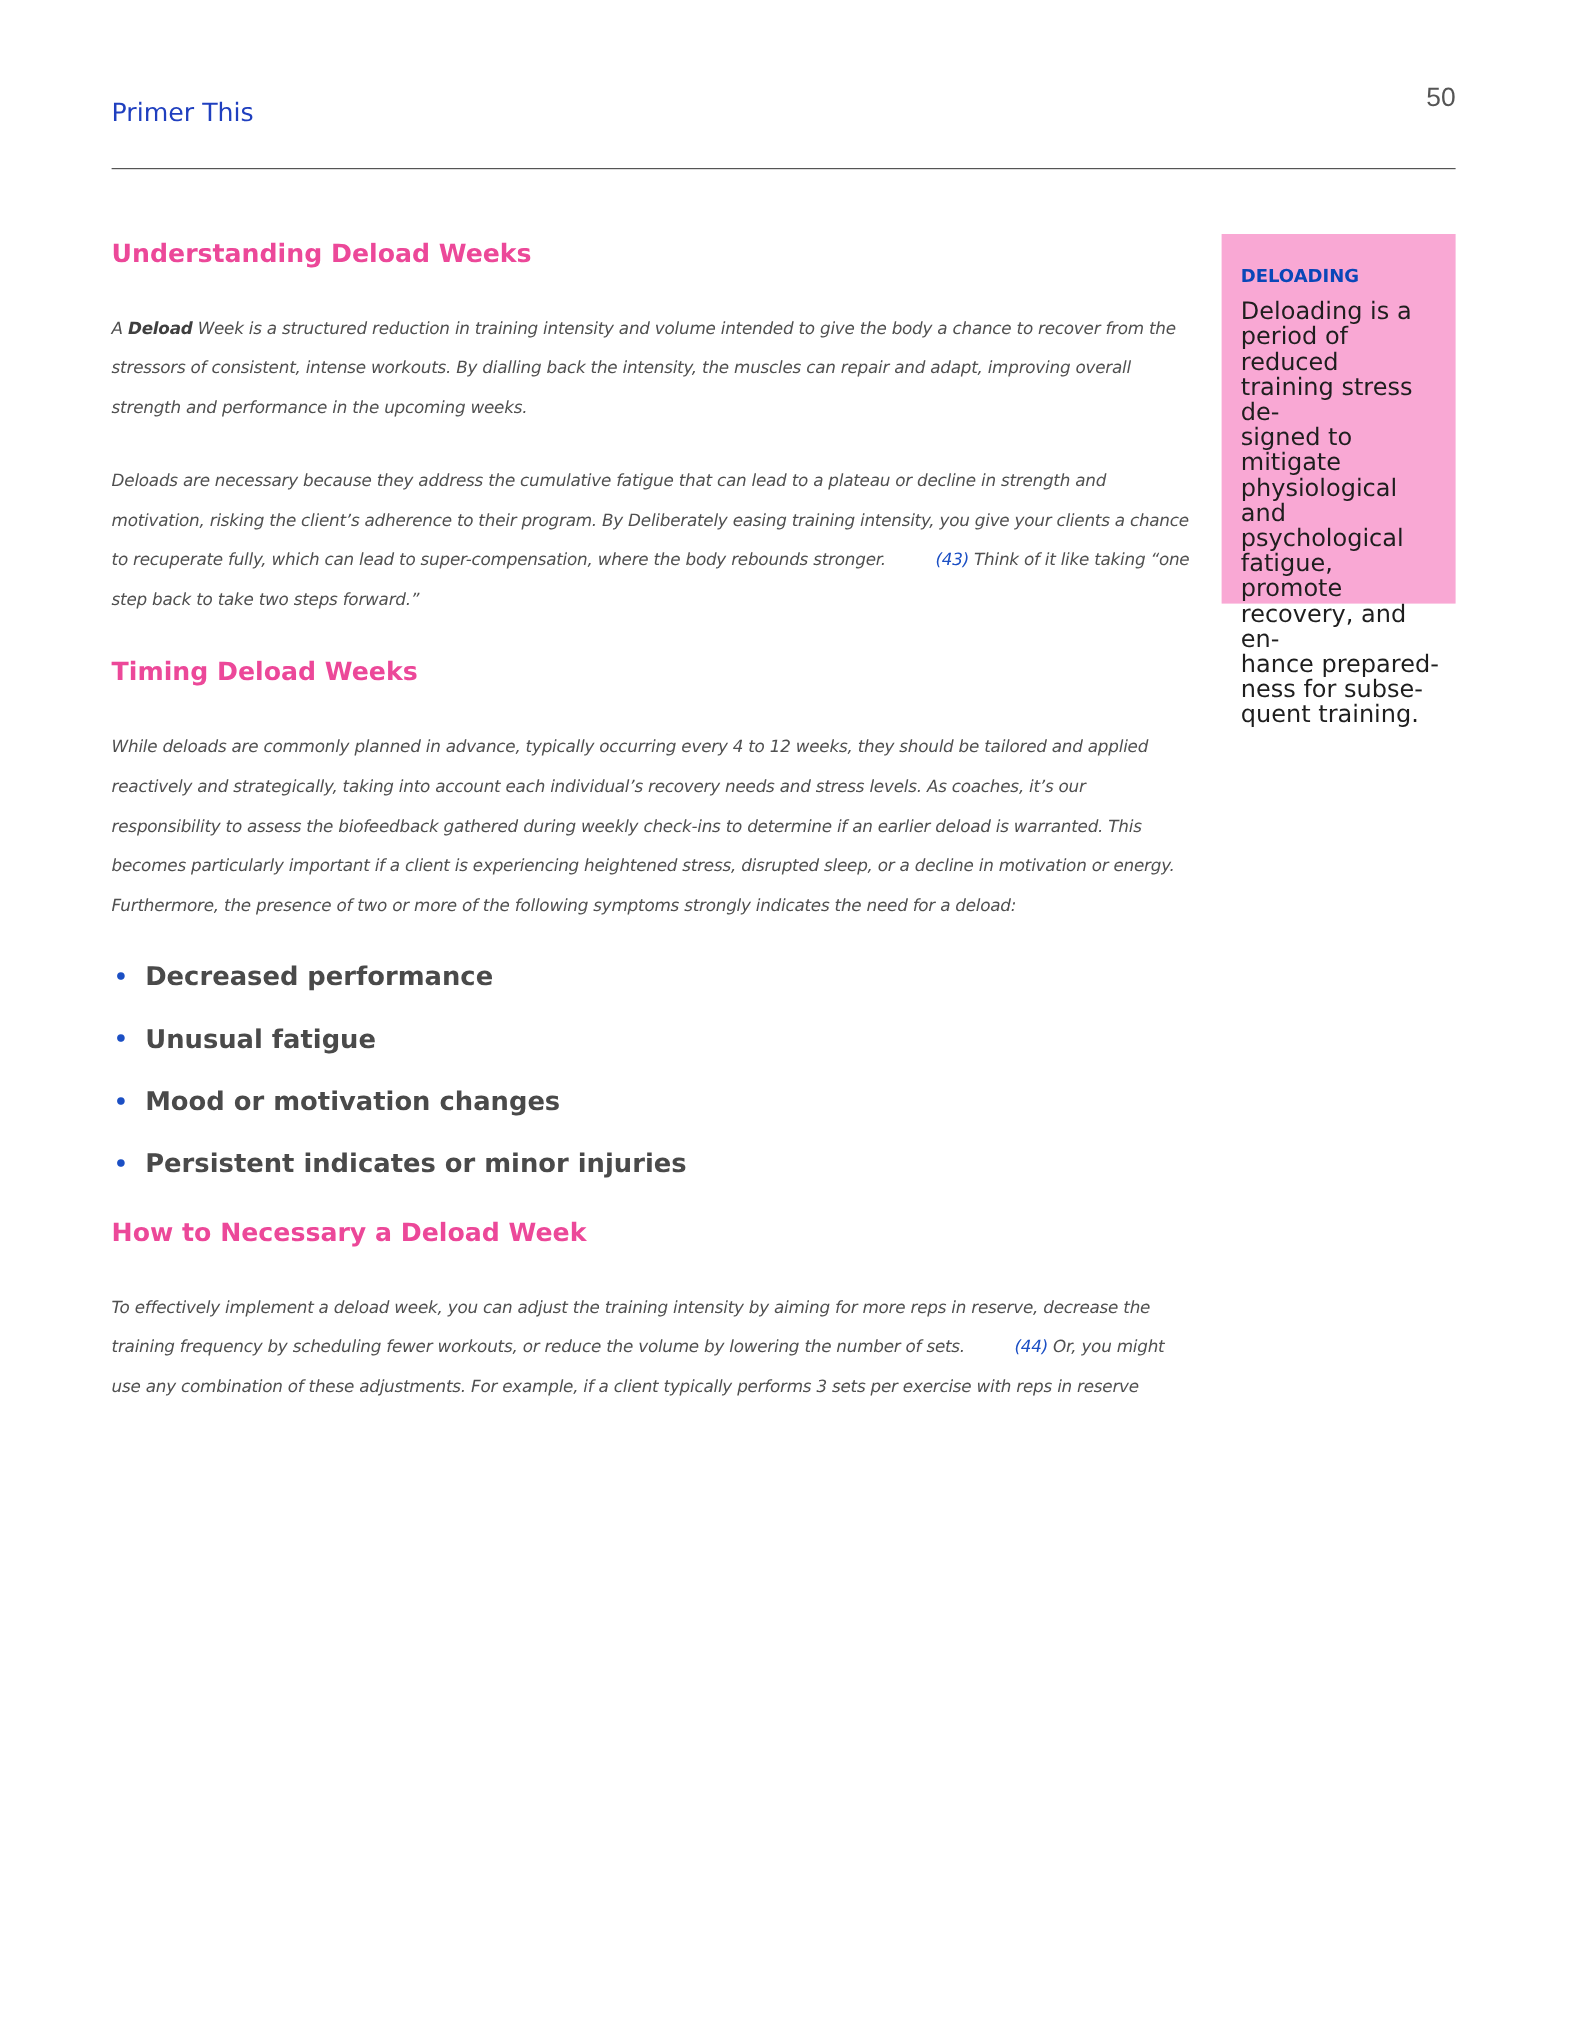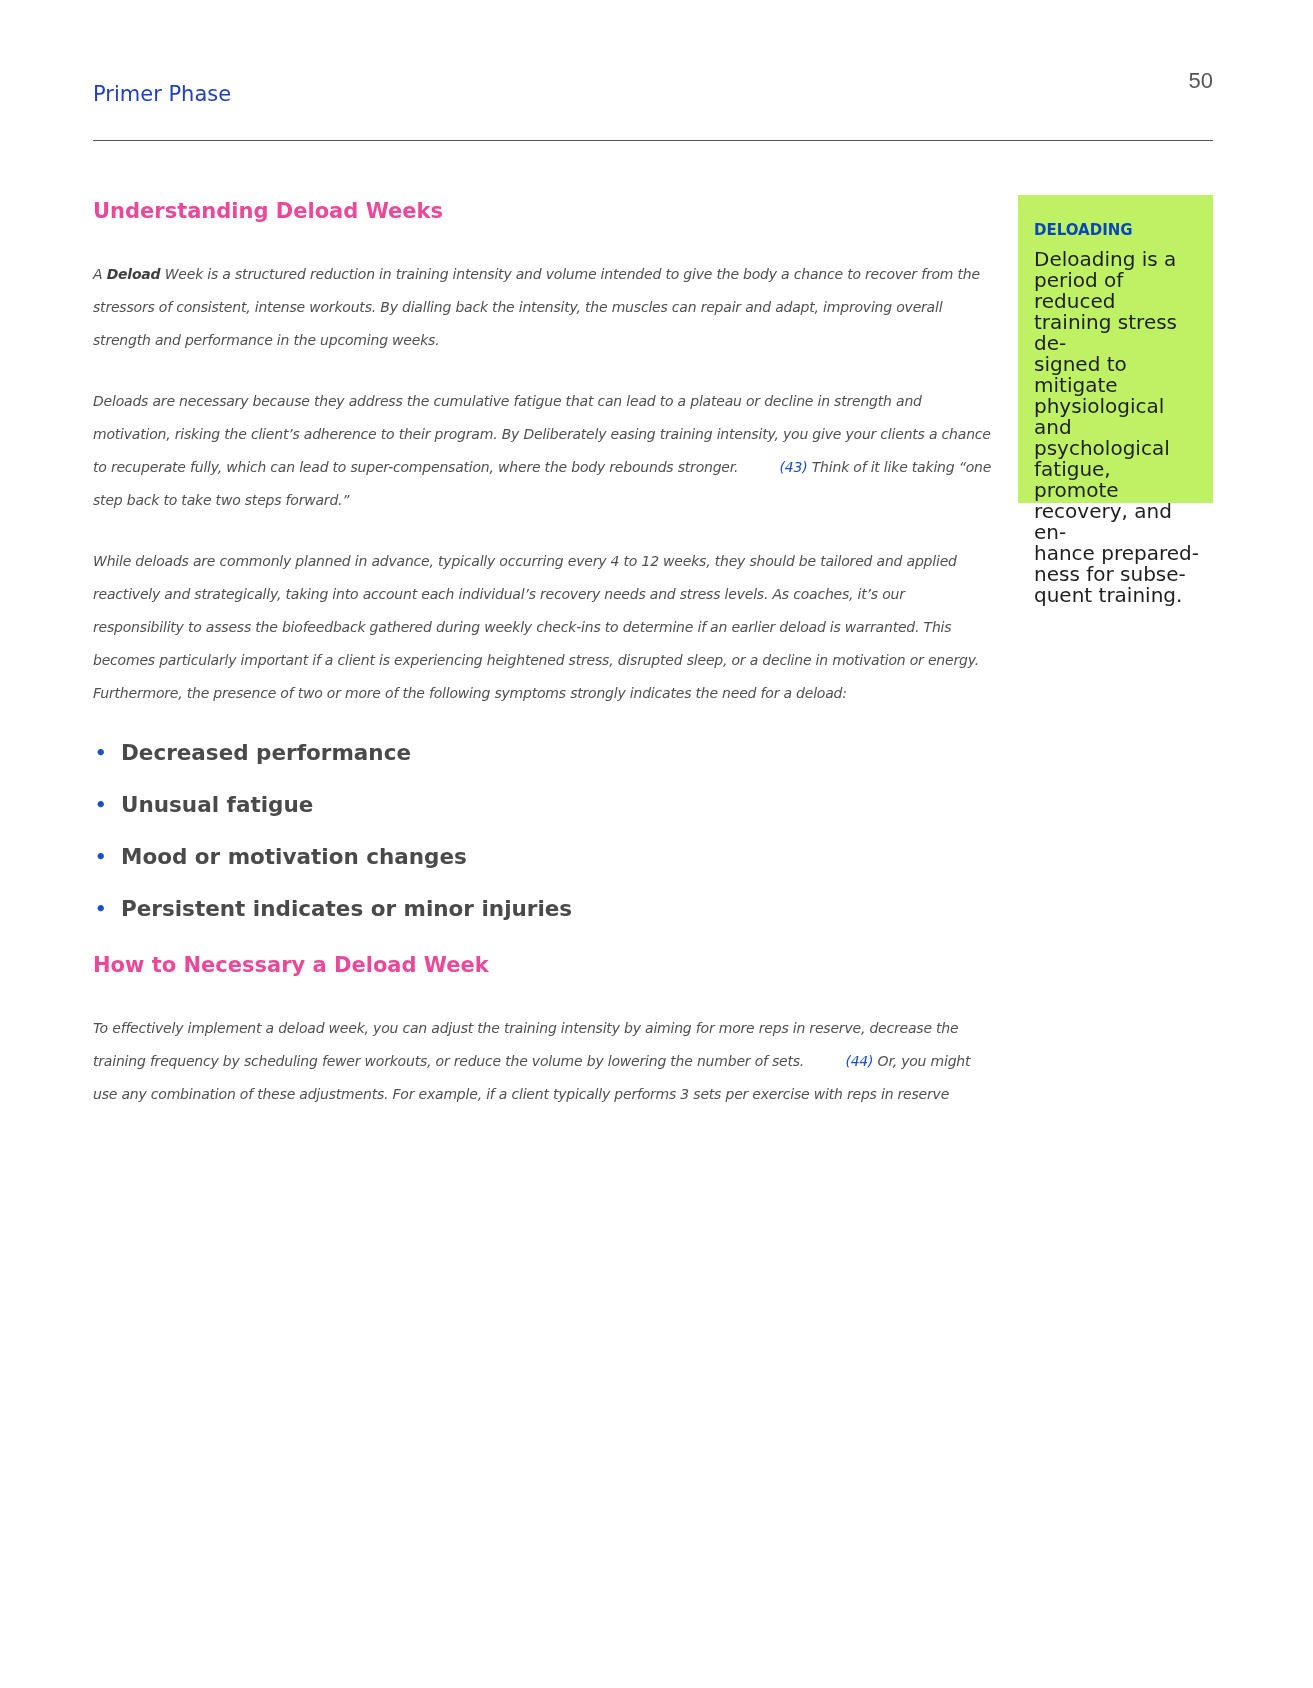--- a/index.html
+++ b/index.html
@@ -9,44 +9,45 @@
   .page-number { position: absolute; right: 100px; top: 68px; font-size: 22px; color: #555; font-family: "Liberation Sans", sans-serif; }
   .rule { position: absolute; left: 93px; top: 140px; width: 1120px; height: 1px; background: #555; }
   .main { position: absolute; left: 93px; top: 196px; width: 900px; }
   h2 { font-size: 21px; font-weight: bold; color: #ec4899; margin: 0 0 32px 0; line-height: 30px; }
   p { font-size: 14px; line-height: 33px; margin: 0 0 28px 0; color: #505050; letter-spacing: -0.2px; font-style: italic; }
   p b { color: #3f3f3f; }
   .ref { color: #1b4fc4; margin-left: 37px; }
   ul { list-style: none; margin: 0 0 26px 0; padding: 0; }
   li { font-size: 21.5px; font-weight: bold; color: #4a4a4a; line-height: 30px; margin-bottom: 22px; position: relative; padding-left: 28px; }
   li .bullet { position: absolute; left: 2px; top: 0; color: #1b4fc4; font-size: 18px; }
-  .sidebar { position: absolute; left: 1018px; top: 195px; width: 195px; height: 308px; background: #bef264; box-sizing: border-box; padding: 26px 14px 0 16px; }
+  .sidebar { position: absolute; left: 1018px; top: 195px; width: 195px; height: 308px; background: #f9a8d4; box-sizing: border-box; padding: 26px 14px 0 16px; }
   .sidebar-title { font-size: 15px; font-weight: bold; color: #0a47b8; margin-bottom: 10px; }
   .sidebar-body { font-size: 20px; line-height: 21px; color: #1e1e1e; white-space: pre-line; }
 </style>
 </head>
 <body>
 
 <div>
-  <div class="header-title">Primer Phase</div>
+  <div class="header-title">Primer This</div>
   <div class="page-number">50</div>
   <div class="rule"></div>
 </div>
 
 <div class="main">
   <section>
     <h2>Understanding Deload Weeks</h2>
     <p><span>A </span><b>Deload</b><span> Week is a structured reduction in training intensity and volume intended to give the body a chance to recover from the stressors of consistent, intense workouts. By dialling back the intensity, the muscles can repair and adapt, improving overall strength and performance in the upcoming weeks.</span></p>
   </section>
 
   <section>
     <p><span>Deloads are necessary because they address the cumulative fatigue that can lead to a plateau or decline in strength and motivation, risking the client’s adherence to their program. By Deliberately easing training intensity, you give your clients a chance to recuperate fully, which can lead to super-compensation, where the body rebounds stronger. </span><span class="ref">(43)</span><span> Think of it like taking “one step back to take two steps forward.”</span></p>
   </section>
 
   <section>
+    <h2>Timing Deload Weeks</h2>
     <p>While deloads are commonly planned in advance, typically occurring every 4 to 12 weeks, they should be tailored and applied reactively and strategically, taking into account each individual’s recovery needs and stress levels. As coaches, it’s our responsibility to assess the biofeedback gathered during weekly check-ins to determine if an earlier deload is warranted. This becomes particularly important if a client is experiencing heightened stress, disrupted sleep, or a decline in motivation or energy. Furthermore, the presence of two or more of the following symptoms strongly indicates the need for a deload:</p>
     <ul>
       <li><span class="bullet">•</span><span>Decreased performance</span></li>
       <li><span class="bullet">•</span><span>Unusual fatigue</span></li>
       <li><span class="bullet">•</span><span>Mood or motivation changes</span></li>
       <li><span class="bullet">•</span><span>Persistent indicates or minor injuries</span></li>
     </ul>
   </section>
 
   <section>

